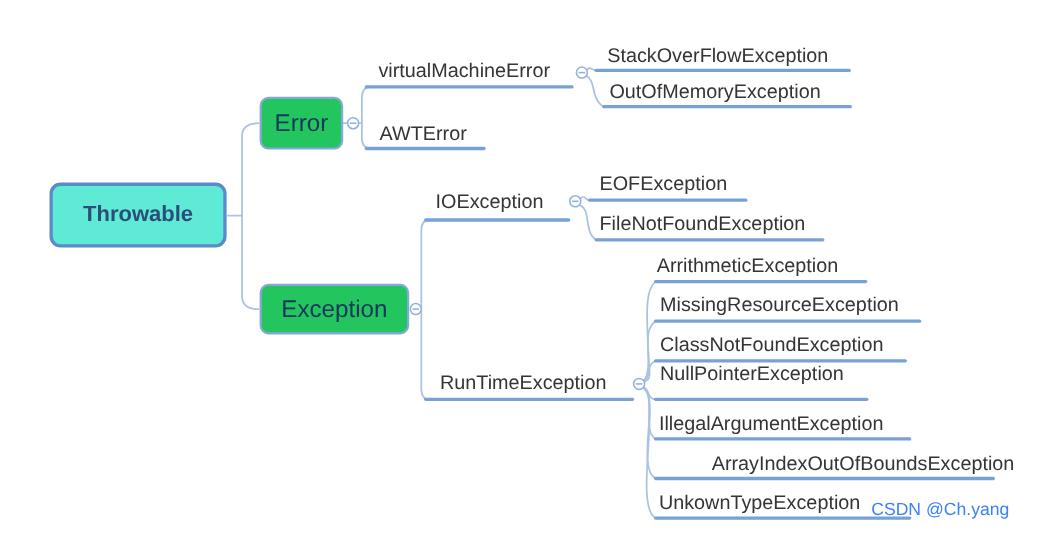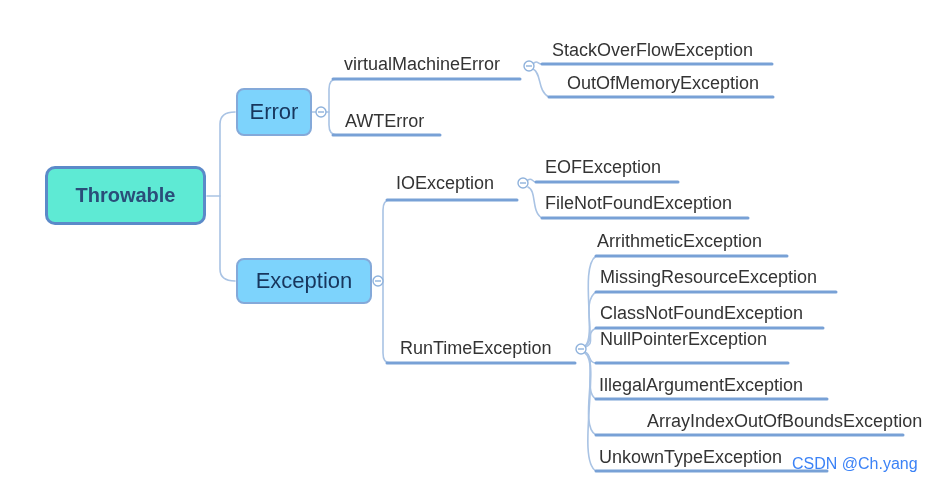--- a/index.html
+++ b/index.html
@@ -3,21 +3,21 @@
 <meta charset="utf-8">
 <style>
   html,body{margin:0;padding:0;background:#ffffff;}
   .stage{
     position:relative;width:947px;height:489px;background:#ffffff;overflow:hidden;
     font-family:"Liberation Sans","DejaVu Sans",sans-serif;
   }
   .stage svg{position:absolute;left:0;top:0;z-index:1;}
   .box{
     position:absolute;z-index:2;display:flex;align-items:center;justify-content:center;
-    background:#7dd3fc;border:2px solid #84a9d9;border-radius:8px;
+    background:#22c55e;border:2px solid #84a9d9;border-radius:8px;
     color:#17365d;font-size:22px;box-sizing:border-box;cursor:default;
   }
   .box.root{
     border:3px solid #5b8ac9;border-radius:10px;background:#5eead4;
     font-weight:bold;font-size:20px;color:#2a4d79;
   }
   .label{
     position:absolute;z-index:2;white-space:nowrap;
     color:#343434;font-size:18px;line-height:22px;cursor:default;
   }
@@ -96,21 +96,21 @@
 
   <div class="box root" style="left:45px;top:166px;width:161px;height:59px;">Throwable</div>
 
   <div class="box" style="left:236px;top:88px;width:76px;height:48px;">Error</div>
 
   <div class="box" style="left:236px;top:258px;width:136px;height:46px;">Exception</div>
 
   <div class="label" style="left:344px;top:53px;">virtualMachineError</div>
   <div class="label" style="left:345px;top:110px;text-align:right;">AWTError</div>
   <div class="label" style="left:552px;top:39px;">StackOverFlowException</div>
-  <div class="label" style="left:554px;top:72px;margin-left:13px;">OutOfMemoryException</div>
+  <div class="label" style="left:554px;top:72px;">OutOfMemoryException</div>
 
   <div class="label" style="left:396px;top:172px;">IOException</div>
   <div class="label" style="left:545px;top:156px;">EOFException</div>
   <div class="label" style="left:545px;top:192px;">FileNotFoundException</div>
 
   <div class="label" style="left:400px;top:337px;">RunTimeException</div>
   <div class="label" style="left:597px;top:230px;">ArrithmeticException</div>
   <div class="label" style="left:600px;top:266px;">MissingResourceException</div>
   <div class="label" style="left:600px;top:302px;">ClassNotFoundException</div>
   <div class="label" style="left:600px;top:328px;">NullPointerException</div>

